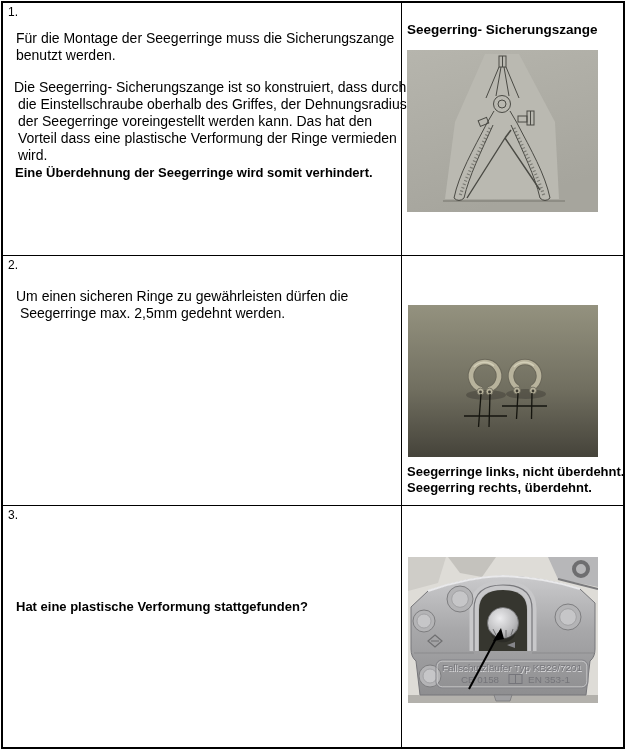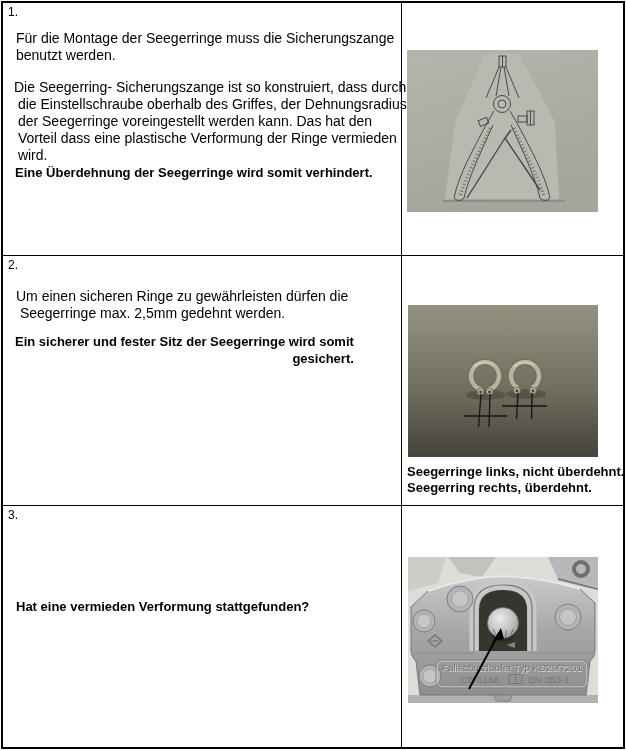--- a/index.html
+++ b/index.html
@@ -6,21 +6,21 @@
   .page{
     position:relative;width:626px;height:751px;background:#ffffff;
     font-family:"Liberation Sans",sans-serif;color:#000;overflow:hidden;
   }
   .frame{position:absolute;left:1px;top:1px;width:620px;height:744px;border:2px solid #000;}
   .line{position:absolute;background:#000;}
   .vline{left:401px;top:1px;width:1px;height:748px;}
   .hline1{left:1px;top:255px;width:624px;height:1px;}
   .hline2{left:1px;top:505px;width:624px;height:1px;}
   .txt{position:absolute;white-space:pre;font-size:14px;line-height:17px;}
-  .txt.bold{font-weight:bold;font-size:13px;text-align:right;}
+  .txt.bold{font-weight:bold;font-size:13px;}
   .num{position:absolute;font-size:12px;line-height:14px;}
   .title{position:absolute;white-space:pre;font-weight:bold;font-size:13.5px;line-height:16px;}
   .caption{position:absolute;white-space:pre;font-weight:bold;font-size:13px;line-height:16px;}
   .spec{position:absolute;white-space:pre;font-weight:bold;font-size:13px;line-height:15.5px;}
   .photo{position:absolute;display:block;}
   svg text{font-family:"Liberation Sans",sans-serif;}
 </style>
 </head>
 <body>
 
@@ -34,20 +34,21 @@
   <div class="num" style="left:8px;top:5px">1.</div>
   <div class="txt" style="left:16px;top:30px">Für die Montage der Seegerringe muss die Sicherungszange
 benutzt werden.</div>
   <div class="txt" style="left:14px;top:79px">Die Seegerring- Sicherungszange ist so konstruiert, dass durch
  die Einstellschraube oberhalb des Griffes, der Dehnungsradius
  der Seegerringe voreingestellt werden kann. Das hat den
  Vorteil dass eine plastische Verformung der Ringe vermieden
  wird.</div>
   <div class="txt bold" style="left:15px;top:164px">Eine Überdehnung der Seegerringe wird somit verhindert.</div>
 
+  <div class="title" style="left:407px;top:22px">Seegerring- Sicherungszange</div>
 
   <svg class="photo" style="left:407px;top:50px" width="191" height="162" viewBox="0 0 191 162">
     <defs>
       <linearGradient id="pbg" x1="0" y1="0" x2="0.35" y2="1">
         <stop offset="0" stop-color="#b6b5ad"></stop>
           <stop offset="1" stop-color="#a6a59d"></stop>
       </linearGradient>
     </defs>
     <rect width="191" height="162" fill="url(#pbg)"></rect>
     <polygon points="78,4 112,4 148,72 152,149 38,149 48,72" fill="#bab9b1"></polygon>
@@ -75,22 +76,20 @@
     </g>
     <g stroke="#5a5a54" stroke-width="3.2" fill="none" opacity="0.65">
       <path d="M83,78 C71,104 59,127 53,146" stroke-dasharray="1.2,2.4"></path>
       <path d="M107,78 C119,104 131,127 137,146" stroke-dasharray="1.2,2.4"></path>
     </g>
   </svg>
 
   <div class="num" style="left:8px;top:258px">2.</div>
   <div class="txt" style="left:16px;top:288px">Um einen sicheren Ringe zu gewährleisten dürfen die
  Seegerringe max. 2,5mm gedehnt werden.</div>
-  <div class="txt bold" style="left:15px;top:333px">Ein sicherer und fester Sitz der Seegerringe wird somit
- gesichert.</div>
 
 
   <svg class="photo" style="left:408px;top:305px" width="190" height="152" viewBox="0 0 190 152">
     <defs>
       <linearGradient id="cbg" x1="0" y1="0" x2="0" y2="1">
         <stop offset="0" stop-color="#94927f"></stop>
         <stop offset="0.55" stop-color="#716f60"></stop>
         <stop offset="1" stop-color="#45433a"></stop>
       </linearGradient>
     </defs>
@@ -123,21 +122,21 @@
       <line x1="110" y1="88" x2="108.5" y2="114"></line>
       <line x1="124" y1="88" x2="123.5" y2="114"></line>
       <line x1="94" y1="101" x2="139" y2="101"></line>
     </g>
   </svg>
 
   <div class="caption" style="left:407px;top:464px">Seegerringe links, nicht überdehnt.
 Seegerring rechts, überdehnt.</div>
 
   <div class="num" style="left:8px;top:508px">3.</div>
-  <div class="txt bold" style="left:16px;top:598px">Hat eine vermieden Verformung stattgefunden?</div>
+  <div class="txt bold" style="left:16px;top:598px">Hat eine plastische Verformung stattgefunden?</div>
 
 
   <svg class="photo" style="left:408px;top:557px" width="190" height="146" viewBox="0 0 190 146">
     <defs>
       <linearGradient id="mg" x1="0" y1="0" x2="0" y2="1">
         <stop offset="0" stop-color="#cacacc"></stop>
         <stop offset="0.45" stop-color="#a8a8aa"></stop>
         <stop offset="1" stop-color="#8e8e90"></stop>
       </linearGradient>
       <radialGradient id="dome" cx="0.4" cy="0.35" r="0.8">

